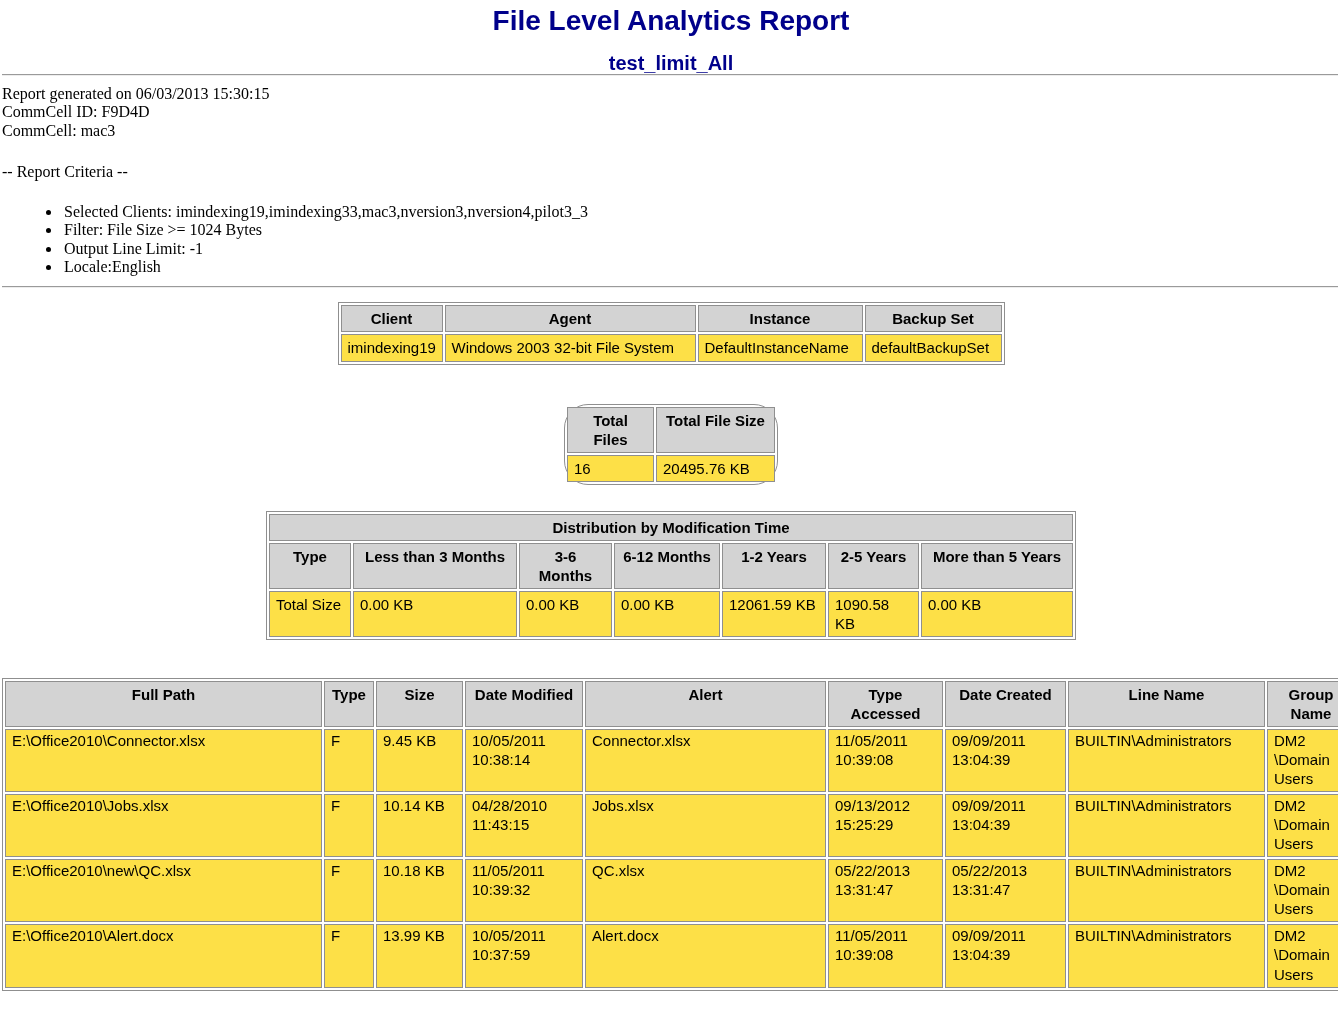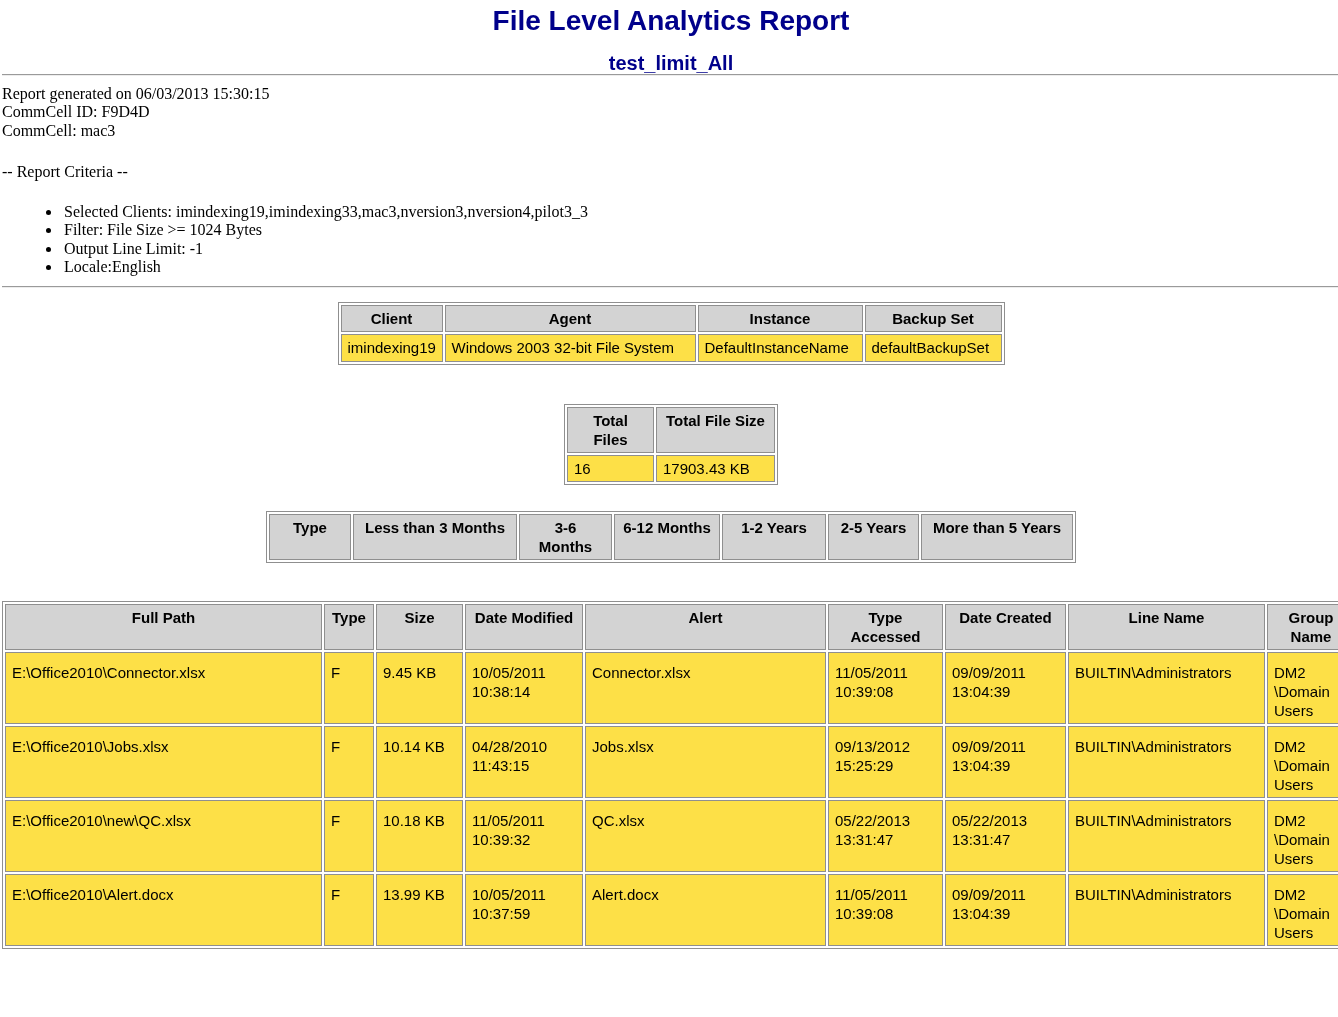--- a/index.html
+++ b/index.html
@@ -68,27 +68,27 @@
     vertical-align: top;
   }
   table.rpt td {
     text-align: left;
     vertical-align: top;
     background: #fde047;
   }
   .centered { margin-left: auto; margin-right: auto; }
   table.client-tbl   { width: 661px; margin-top: 14px; }
   table.client-tbl th, table.client-tbl td { height: 24px; }
-  table.totals-tbl   { width: 210px; margin-top: 39px; }
+  table.totals-tbl   { width: 210px; margin-top: 39px; border-radius: 24px; }
   table.totals-tbl th, table.totals-tbl td { height: 24px; }
   table.dist-tbl     { width: 798px; margin-top: 26px; }
   table.dist-tbl th, table.dist-tbl td { height: 24px; }
   table.files-tbl    { width: 1334px; margin: 38px 0 0; }
   table.files-tbl th { height: 44px; }
-  table.files-tbl td { height: 60px; padding-top: 10px; }
+  table.files-tbl td { height: 60px; padding-top: 1px; }
 </style>
 </head>
 <body>
 
 <h1 class="report-title">File Level Analytics Report</h1>
 <h2 class="report-subtitle">test_limit_All</h2>
 
 <hr class="rule rule-top">
 
 <div class="meta-block">
@@ -140,47 +140,59 @@
     </colgroup>
   <thead>
       <tr>
         <th>Total Files</th>
         <th>Total File Size</th>
       </tr>
     </thead>
   <tbody>
       <tr>
         <td>16</td>
-        <td>17903.43 KB</td>
+        <td>20495.76 KB</td>
       </tr>
     </tbody>
 </table>
 
 <table class="rpt dist-tbl centered">
   <colgroup>
       <col style="width:82px">
       <col style="width:164px">
       <col style="width:93px">
       <col style="width:106px">
       <col style="width:104px">
       <col style="width:91px">
       <col style="width:152px">
     </colgroup>
   <thead>
+    <tr>
+      <th colspan="7">Distribution by Modification Time</th>
+    </tr>
   <tr>
         <th>Type</th>
         <th>Less than 3 Months</th>
         <th>3-6 Months</th>
         <th>6-12 Months</th>
         <th>1-2 Years</th>
         <th>2-5 Years</th>
         <th>More than 5 Years</th>
       </tr>
     </thead>
   <tbody>
+      <tr>
+        <td>Total Size</td>
+        <td>0.00 KB</td>
+        <td>0.00 KB</td>
+        <td>0.00 KB</td>
+        <td>12061.59 KB</td>
+        <td>1090.58 KB</td>
+        <td>0.00 KB</td>
+      </tr>
     </tbody>
 </table>
 
 <table class="rpt files-tbl">
   <colgroup>
       <col style="width:317px">
       <col style="width:50px">
       <col style="width:87px">
       <col style="width:118px">
       <col style="width:241px">

